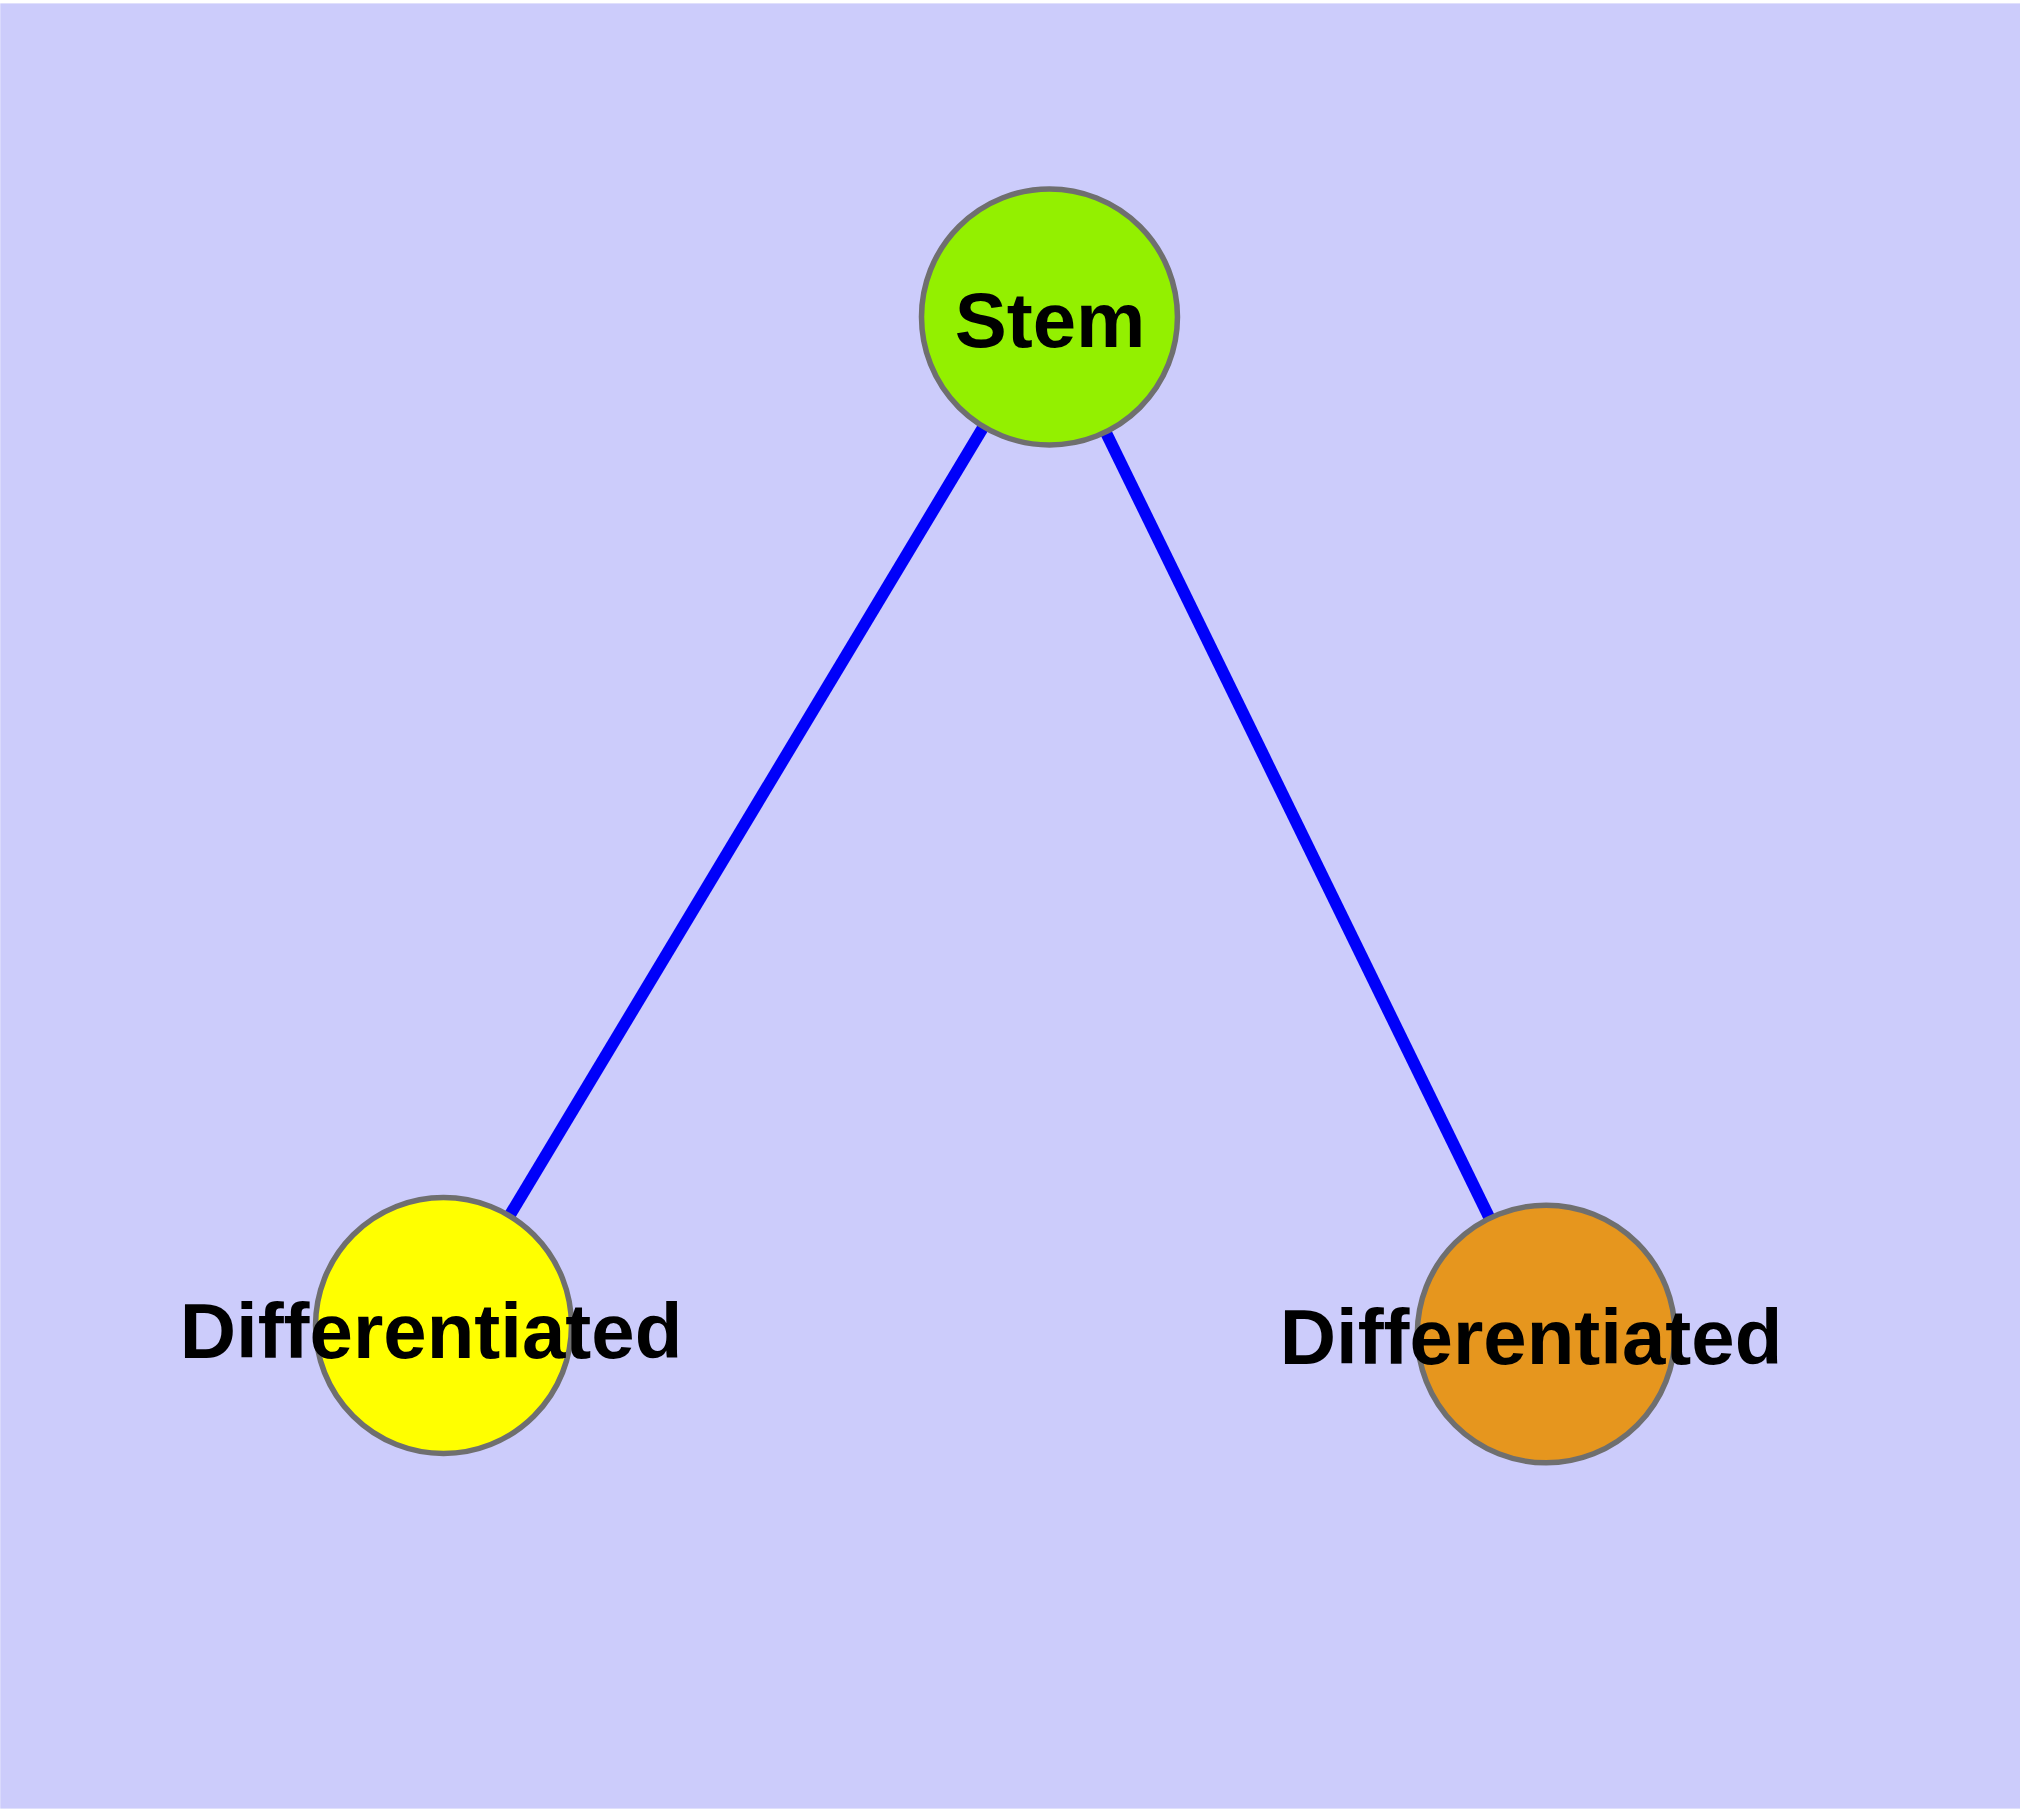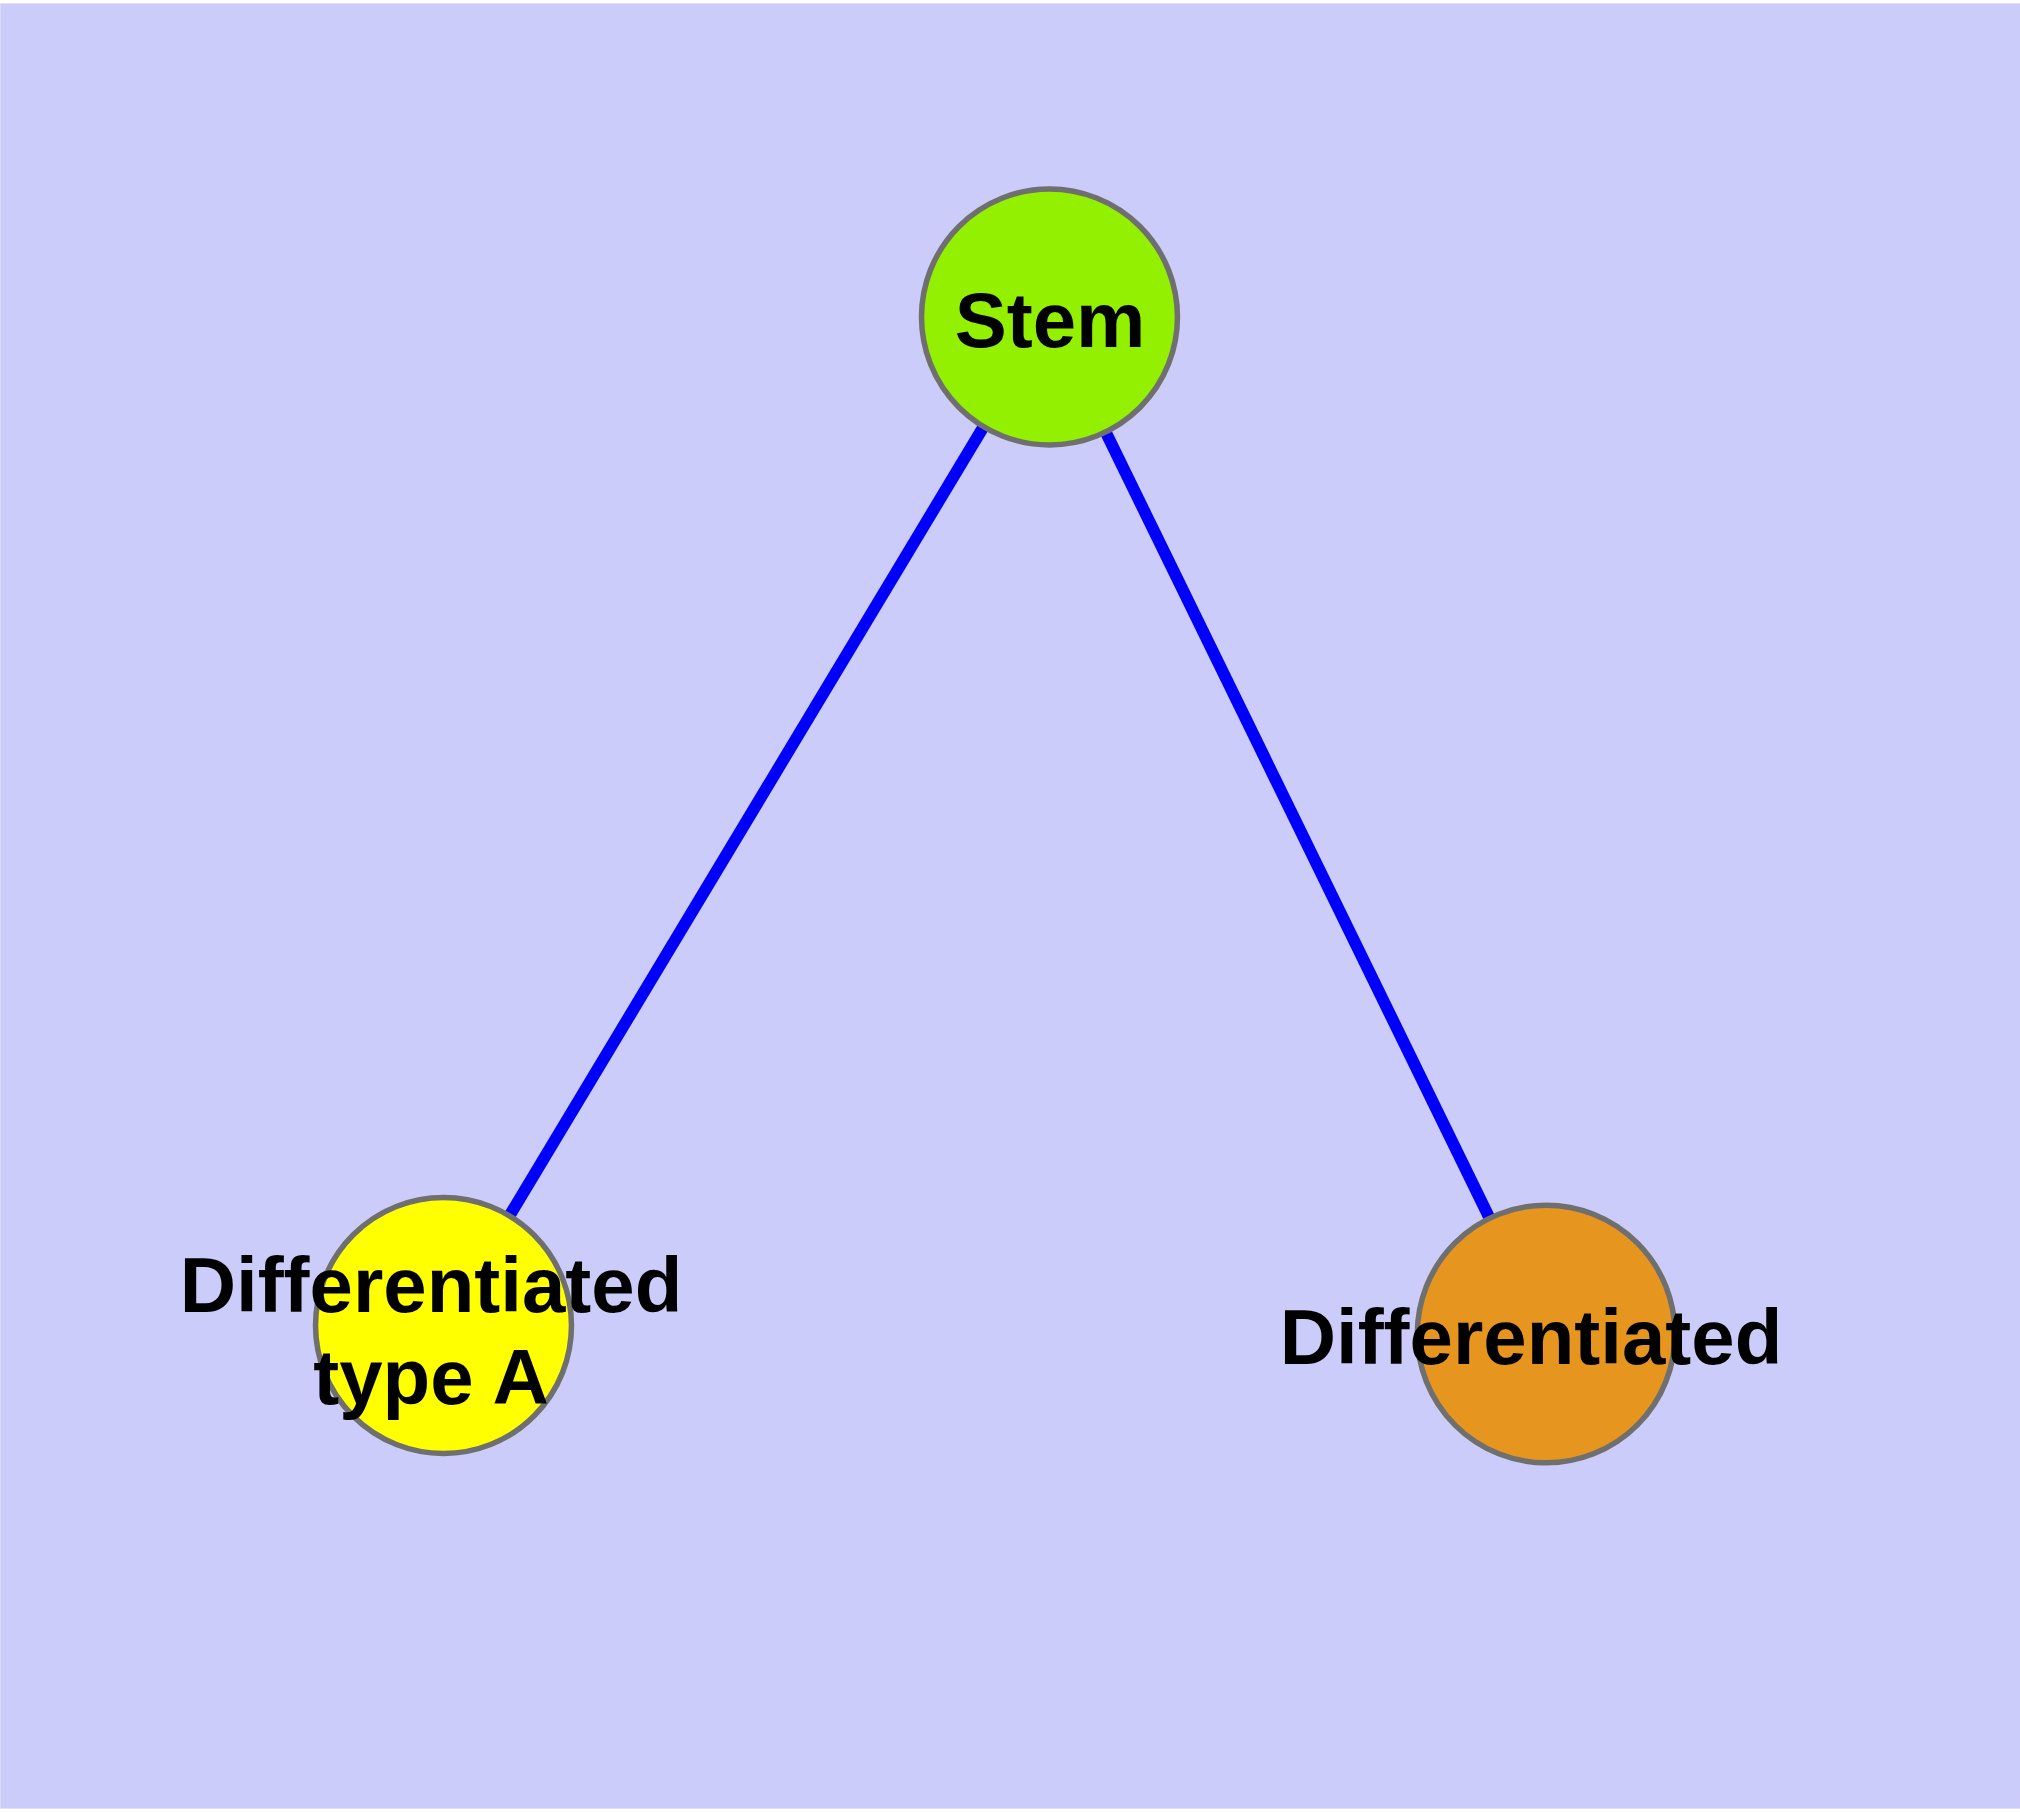--- a/index.html
+++ b/index.html
@@ -50,21 +50,20 @@
 
     <circle cx="1238" cy="374" r="151" stroke="#6f6f6f" stroke-width="6.5" fill="#93f000"></circle>
     <circle cx="523" cy="1564" r="151" stroke="#6f6f6f" stroke-width="6.5" fill="#ffff00"></circle>
     <circle cx="1824" cy="1574" r="152" stroke="#6f6f6f" stroke-width="6.5" fill="#e6961e"></circle>
   </svg>
 
   <div class="node-label" id="label-stem">Stem</div>
 
   <div class="node-label" id="label-a">
     <div>Differentiated</div>
-    <div>type A</div>
   </div>
 
   <div class="node-label" id="label-b">
     <div>Differentiated</div>
   </div>
 
 </div>
 
 
 </body></html>

